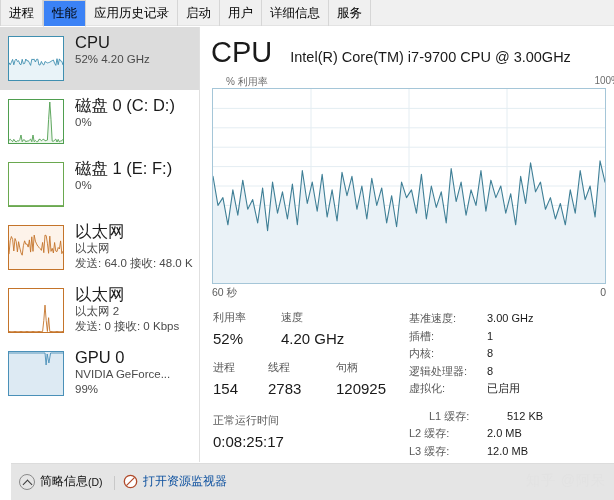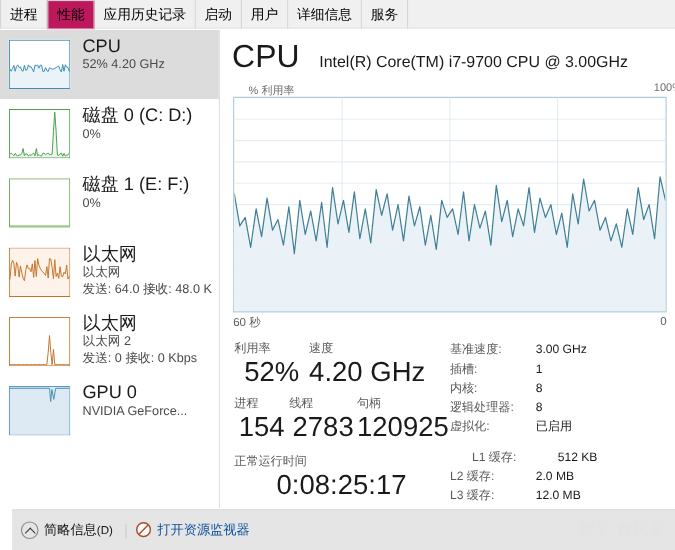--- a/index.html
+++ b/index.html
@@ -37,21 +37,21 @@
     font-size: 12.5px;
     color: #000000;
     background: transparent;
     border-right: 1px solid #d6d6d6;
     cursor: default;
     white-space: nowrap;
     line-height: 1;
   }
   .tab:first-child { border-left: 1px solid #d6d6d6; }
   .tab.selected {
-    background: #be185d;
+    background: #3b82f6;
     border-top: 1px solid #d0d0d0;
     border-left: 1px solid #d0d0d0;
     border-right: 1px solid #d0d0d0;
     border-bottom: 1px solid #ffffff;
     margin-bottom: -1px;
   }
 
   
   .sidebar {
     position: absolute; left: 0; top: 27px;
@@ -144,21 +144,21 @@
     font-size: 10.5px; color: #5d5d5d; text-align: center;
   }
 
   
   .stats-left  { position: absolute; left: 12px; top: 283px; width: 195px; }
   .stats-right { position: absolute; left: 208px; top: 283px; width: 200px; }
 
   .srow { display: flex; }
   .scell { }
   .slabel { font-size: 11px; color: #5a5a5a; line-height: 15px; white-space: nowrap; }
-  .svalue { font-size: 25px; color: #1a1a1a; line-height: 27px; white-space: nowrap; text-align: center; }
+  .svalue { font-size: 15px; color: #1a1a1a; line-height: 27px; white-space: nowrap; }
 
   .kv { display: flex; font-size: 11px; line-height: 17.5px; }
   .kv .k { width: 78px; color: #5a5a5a; white-space: nowrap; }
   .kv .v { color: #1a1a1a; white-space: nowrap; }
 
   
   .footer {
     position: absolute; left: 11px; top: 463px;
     width: 614px; height: 37px;
     background: #e5e5e5;
@@ -298,20 +298,21 @@
         <div class="thumb">
           <svg viewBox="0 0 56 45" preserveAspectRatio="none">
             <rect x="0.5" y="0.5" width="55" height="44" fill="#ffffff" stroke="#4a90b8" stroke-width="1"></rect>
             <rect x="1" y="1" width="54" height="43" fill="#ddeaf3"></rect>
             <path d="M1.0 2.0 L37.0 2.0 L38.1 14.0 L39.2 3.0 L40.9 12.0 L42.6 2.0 L55.0 2.0" fill="none" stroke="#4a90b8" stroke-width="0.9"></path>
           </svg>
         </div>
         <div class="side-text">
           <div class="side-title">GPU 0</div>
           <div class="side-sub">NVIDIA GeForce...</div>
+          <div class="side-sub">99%</div>
         </div>
       </div>
     </div>
 
   <div class="detail">
 
     <div class="dhead">
       <div class="big">CPU</div>
       <div class="model">Intel(R) Core(TM) i7-9700 CPU @ 3.00GHz</div>
     </div>

